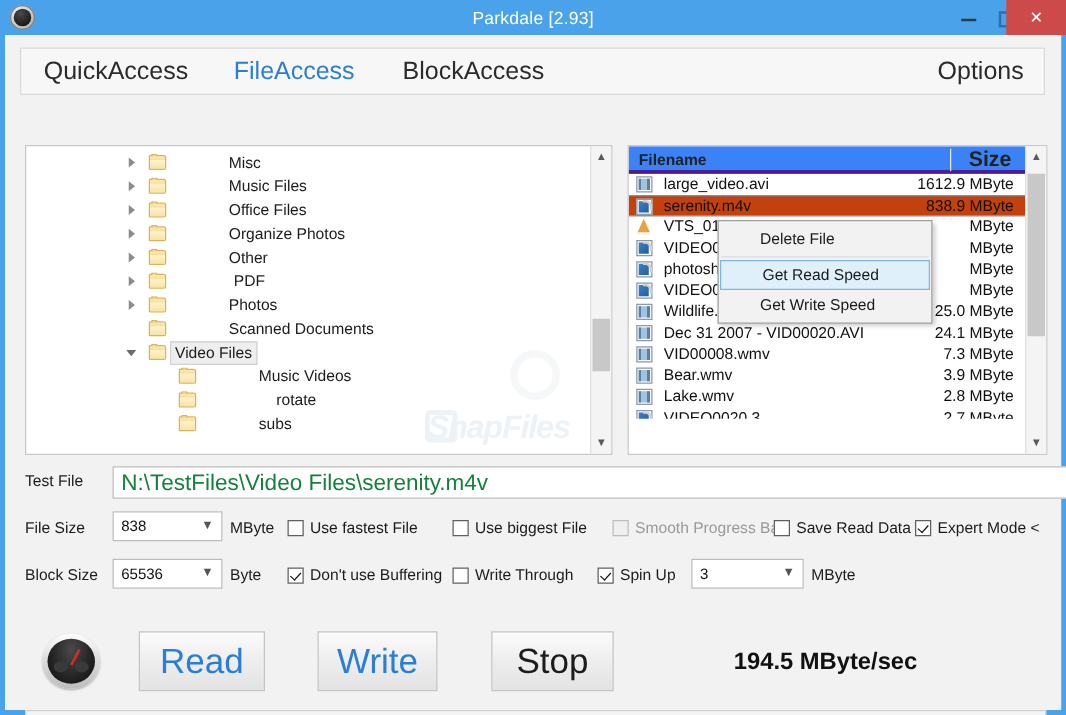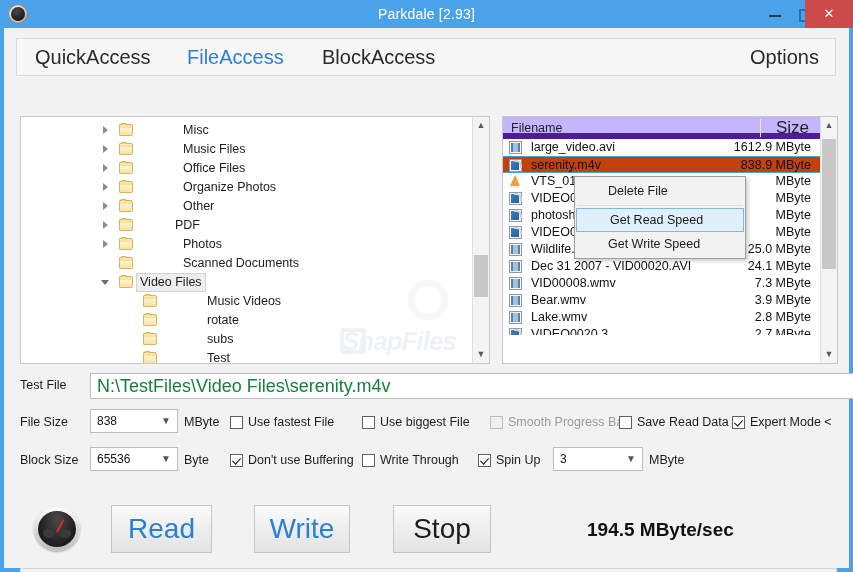--- a/index.html
+++ b/index.html
@@ -225,23 +225,24 @@
     width: 336px; height: 248px;
     background: #ffffff;
     border: 1px solid #c8c8c8;
     box-sizing: border-box;
     overflow: hidden;
   }
   .list-head {
     position: absolute;
     left: 0; top: 0;
     width: 318px; height: 22px;
-    border-bottom: 6px solid #4c1d95;
-    background: #c4b5fd;
-    box-sizing: border-box;
+    border-bottom: 3px solid #4c1d95;
+    background: #3b82f6;
+    box-sizing: border-box;
+    font-weight: bold;
   }
   .list-head .col-name {
     position: absolute;
     left: 8px; top: 0;
     line-height: 22px;
     font-size: 12.5px;
     color: #222;
   }
   .list-head .col-size {
     position: absolute;
@@ -654,21 +655,21 @@
           <span class="tree-label" style="left:118px">Organize Photos</span>
         </div>
         <div class="tree-row">
           <span class="arrow collapsed" style="left:80px"></span>
           <span class="folder" style="left:98px"></span>
           <span class="tree-label" style="left:118px">Other</span>
         </div>
         <div class="tree-row">
           <span class="arrow collapsed" style="left:80px"></span>
           <span class="folder" style="left:98px"></span>
-          <span class="tree-label" style="left:110px">PDF</span>
+          <span class="tree-label" style="left:122px">PDF</span>
         </div>
         <div class="tree-row">
           <span class="arrow collapsed" style="left:80px"></span>
           <span class="folder" style="left:98px"></span>
           <span class="tree-label" style="left:118px">Photos</span>
         </div>
         <div class="tree-row">
           <span class="folder" style="left:98px"></span>
           <span class="tree-label" style="left:118px">Scanned Documents</span>
         </div>
@@ -676,29 +677,25 @@
           <span class="arrow expanded" style="left:80px"></span>
           <span class="folder" style="left:98px"></span>
           <span class="tree-label" style="left:118px">Video Files</span>
         </div>
         <div class="tree-row">
           <span class="folder" style="left:122px"></span>
           <span class="tree-label" style="left:142px">Music Videos</span>
         </div>
         <div class="tree-row">
           <span class="folder" style="left:122px"></span>
-          <span class="tree-label" style="left:142px">rotate</span>
+          <span class="tree-label" style="left:156px">rotate</span>
         </div>
         <div class="tree-row">
           <span class="folder" style="left:122px"></span>
           <span class="tree-label" style="left:142px">subs</span>
-        </div>
-        <div class="tree-row">
-          <span class="folder" style="left:122px"></span>
-          <span class="tree-label" style="left:142px">Test</span>
         </div>
 
       </div>
 
       <div class="sb">
         <div class="sb-arrow up">▲</div>
         <div class="sb-thumb" style="top:138px;height:42px"></div>
         <div class="sb-arrow down">▼</div>
       </div>
     </div>

